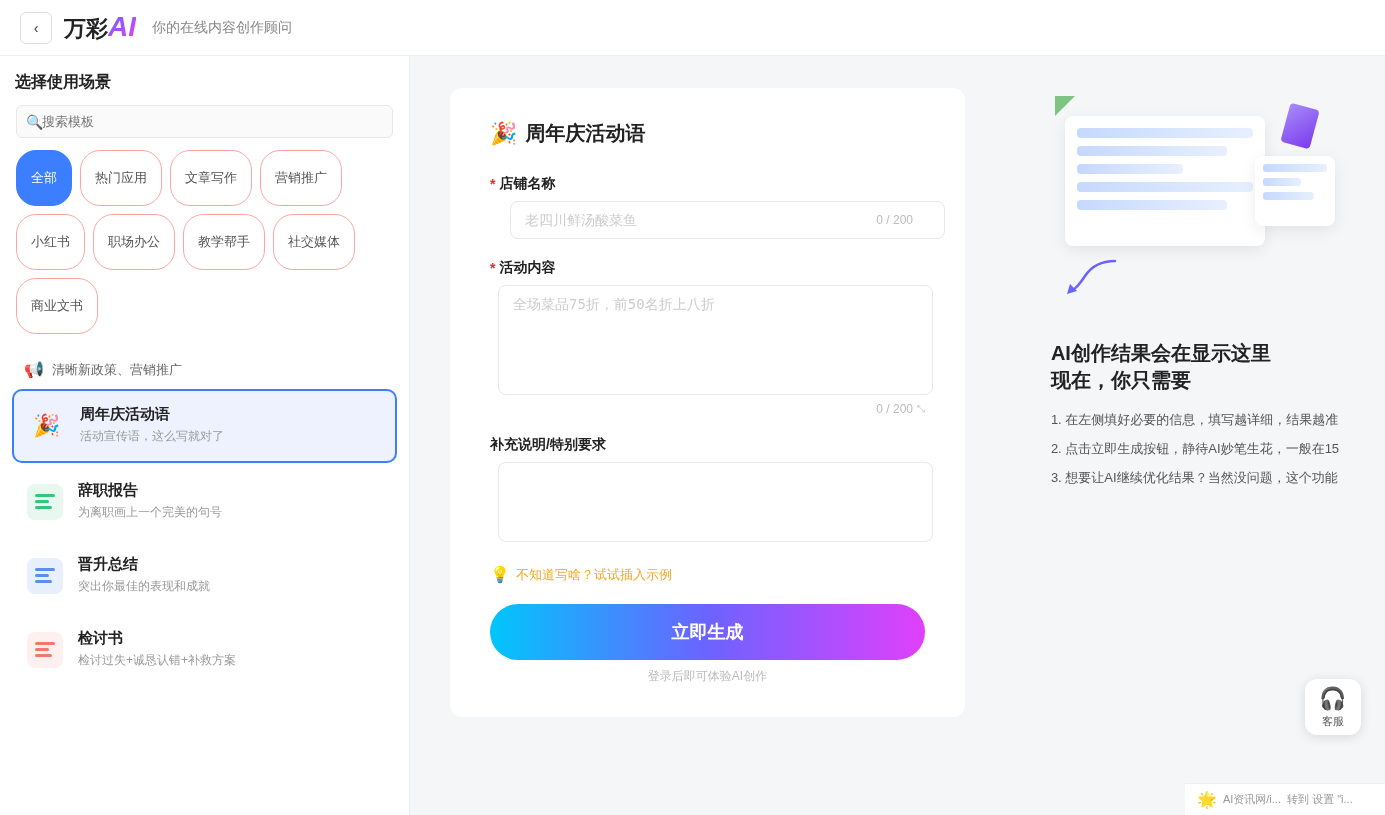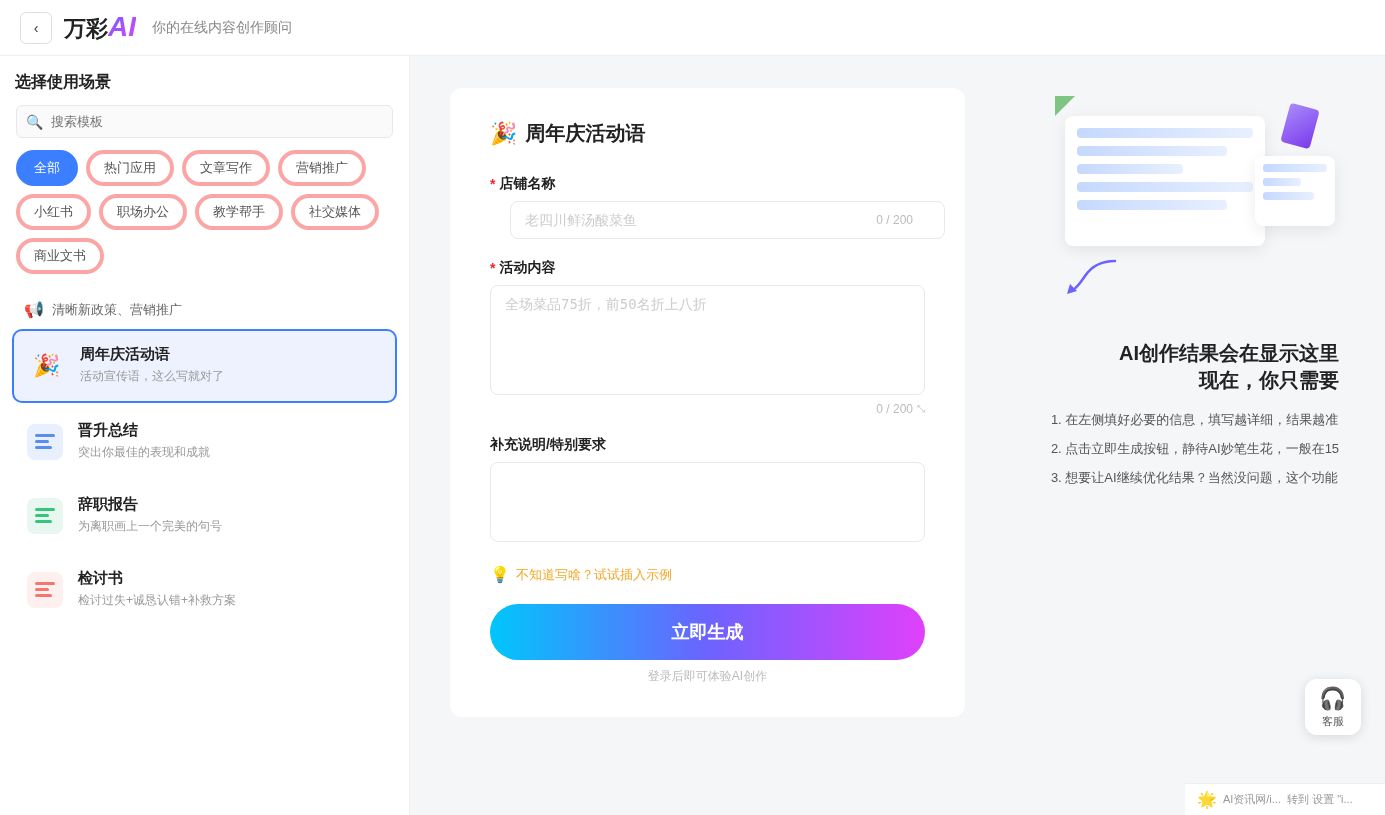--- a/index.html
+++ b/index.html
@@ -15,25 +15,25 @@
     .logo-ai { background: linear-gradient(135deg, #6c63ff, #e040fb); -webkit-background-clip: text; -webkit-text-fill-color: transparent; font-weight: 900; font-size: 28px; font-style: italic; }
     .logo-subtitle { font-size: 14px; color: #888; margin-left: 8px; }
 
     
     .main-content { display: flex; flex: 1; overflow: hidden; }
 
     
     .sidebar { width: 410px; background: #fff; border-right: 1px solid #eee; display: flex; flex-direction: column; overflow: hidden; flex-shrink: 0; }
     .sidebar-title { font-size: 16px; font-weight: 600; padding: 16px 15px 12px; color: #222; }
     .search-box { margin: 0 16px 12px; position: relative; }
-    .search-box input { width: 100%; padding: 8px 12px 8px 34px; border: 1px solid #e8e8e8; border-radius: 6px; font-size: 13px; color: #999; outline: none; background: #fafafa; }
+    .search-box input { width: 100%; padding: 8px 12px 8px 25px; border: 1px solid #e8e8e8; border-radius: 6px; font-size: 13px; color: #999; outline: none; background: #fafafa; }
     .search-icon-wrapper { position: absolute; left: 10px; top: 50%; transform: translateY(-50%); color: #bbb; font-size: 14px; }
 
     .filter-tags { padding: 0 16px 8px; display: flex; flex-wrap: wrap; gap: 8px; }
-    .tag { padding: 5px 14px; border-radius: 20px; border: 4px solid #fca5a5; font-size: 13px; cursor: pointer; color: #555; background: #fff; }
+    .tag { padding: 18px 14px; border-radius: 20px; border: 1px solid #fca5a5; font-size: 13px; cursor: pointer; color: #555; background: #fff; }
     .tag.active { background: #3b7eff; color: #fff; border-color: #3b7eff; }
 
     .template-list { flex: 1; overflow-y: auto; padding: 8px 12px; }
     .template-item { display: flex; align-items: flex-start; gap: 12px; padding: 14px 12px; border-radius: 10px; cursor: pointer; margin-bottom: 4px; transition: background 0.15s; }
     .template-item.active { background: #eef2ff; border: 2px solid #3b7eff; }
     .template-icon { width: 42px; height: 42px; flex-shrink: 0; display: flex; align-items: center; justify-content: center; font-size: 22px; }
     .template-info { flex: 1; }
     .template-name { font-size: 15px; font-weight: 600; color: #222; margin-bottom: 4px; }
     .template-desc { font-size: 12px; color: #999; }
 
@@ -48,21 +48,21 @@
     .form-title-icon { font-size: 22px; }
 
     .form-group { margin-bottom: 20px; }
     .form-label { font-size: 14px; font-weight: 600; color: #222; margin-bottom: 8px; display: flex; align-items: center; gap: 4px; }
     .required-star { color: #f5222d; }
     .form-input { width: 100%; padding: 10px 14px; border: 1px solid #e8e8e8; border-radius: 8px; font-size: 14px; color: #333; outline: none; background: #fff; }
     .form-input::placeholder { color: #ccc; }
     .input-with-count { position: relative; }
     .input-count { position: absolute; right: 12px; top: 50%; transform: translateY(-50%); font-size: 12px; color: #bbb; }
 
-    .form-textarea { width: 100%; padding: 10px 14px; border: 1px solid #e8e8e8; border-radius: 8px; font-size: 14px; color: #000000; outline: none; background: #fff; resize: none; min-height: 110px; }
+    .form-textarea { width: 100%; padding: 10px 14px; border: 1px solid #e8e8e8; border-radius: 8px; font-size: 14px; color: #000000; outline: none; background: #fff; resize: none; min-height: 110px; margin-left: 8px; }
     .form-textarea::placeholder { color: #ccc; }
     .textarea-footer { display: flex; justify-content: flex-end; align-items: center; margin-top: 4px; }
     .textarea-count { font-size: 12px; color: #bbb; }
     .resize-handle { color: #bbb; font-size: 10px; margin-left: 4px; }
 
     .hint-link { display: flex; align-items: center; gap: 6px; color: #f5a623; font-size: 13px; cursor: pointer; margin: 12px 0; }
     .hint-icon { font-size: 16px; }
 
     .generate-btn { width: 100%; padding: 16px; background: linear-gradient(90deg, #00c6fb, #6c63ff, #e040fb); border: none; border-radius: 30px; color: #fff; font-size: 18px; font-weight: 700; cursor: pointer; margin-top: 8px; }
     .generate-hint { text-align: center; font-size: 12px; color: #bbb; margin-top: 8px; }
@@ -77,21 +77,21 @@
     .illus-line.short { width: 60%; }
     .illus-line.medium { width: 85%; }
     .illus-line.long { width: 100%; }
     .illus-mini { width: 80px; height: 70px; position: absolute; top: 60px; right: 0px; }
     .illus-mini-inner { padding: 8px; }
     .illus-mini-line { height: 8px; border-radius: 3px; background: linear-gradient(90deg, #c5d8ff, #e8f0ff); margin-bottom: 6px; }
     .arrow-decoration { position: absolute; left: 10px; top: 160px; width: 60px; height: 40px; }
     .purple-page { position: absolute; top: 10px; right: 20px; width: 30px; height: 40px; background: linear-gradient(135deg, #a78bfa, #7c3aed); border-radius: 4px; transform: rotate(15deg); }
 
     .preview-description { text-align: left; max-width: 340px; }
-    .preview-title { font-size: 20px; font-weight: 700; color: #222; margin-bottom: 16px; text-align: right; }
+    .preview-title { font-size: 20px; font-weight: 700; color: #222; margin-bottom: 16px; }
     .preview-steps { list-style: none; }
     .preview-step { font-size: 13px; color: #555; margin-bottom: 8px; line-height: 1.6; }
 
     
     .cs-btn { position: fixed; right: 24px; bottom: 80px; width: 56px; height: 56px; background: #fff; border-radius: 12px; box-shadow: 0 2px 12px rgba(0,0,0,0.12); display: flex; flex-direction: column; align-items: center; justify-content: center; cursor: pointer; gap: 2px; }
     .cs-icon { font-size: 22px; color: #555; }
     .cs-label { font-size: 11px; color: #555; }
 
     
     .bottom-banner { position: fixed; bottom: 0; right: 0; width: 200px; background: rgba(255,255,255,0.95); border-top: 1px solid #eee; padding: 6px 12px; font-size: 11px; color: #999; display: flex; align-items: center; gap: 6px; }
@@ -150,44 +150,44 @@
           <div class="template-icon">🎉</div>
           <div class="template-info">
             <div class="template-name">周年庆活动语</div>
             <div class="template-desc">活动宣传语，这么写就对了</div>
           </div>
         </div>
 
         <div class="template-item">
           <div class="template-icon">
             <svg width="36" height="36" viewBox="0 0 36 36">
+                <rect width="36" height="36" rx="8" fill="#e8f7f0"></rect>
+                <rect x="8" y="10" width="20" height="3" rx="1.5" fill="#34c77b"></rect>
+                <rect x="8" y="16" width="14" height="3" rx="1.5" fill="#34c77b"></rect>
+                <rect x="8" y="22" width="17" height="3" rx="1.5" fill="#34c77b"></rect>
+              </svg>
+          </div>
+          <div class="template-info">
+            <div class="template-name">辞职报告</div>
+            <div class="template-desc">为离职画上一个完美的句号</div>
+          </div>
+        </div>
+
+        <div class="template-item">
+          <div class="template-icon">
+            <svg width="36" height="36" viewBox="0 0 36 36">
                 <rect width="36" height="36" rx="8" fill="#e8f0fe"></rect>
                 <rect x="8" y="10" width="20" height="3" rx="1.5" fill="#5b8dee"></rect>
                 <rect x="8" y="16" width="14" height="3" rx="1.5" fill="#5b8dee"></rect>
                 <rect x="8" y="22" width="17" height="3" rx="1.5" fill="#5b8dee"></rect>
               </svg>
           </div>
           <div class="template-info">
             <div class="template-name">晋升总结</div>
             <div class="template-desc">突出你最佳的表现和成就</div>
-          </div>
-        </div>
-
-        <div class="template-item">
-          <div class="template-icon">
-            <svg width="36" height="36" viewBox="0 0 36 36">
-                <rect width="36" height="36" rx="8" fill="#e8f7f0"></rect>
-                <rect x="8" y="10" width="20" height="3" rx="1.5" fill="#34c77b"></rect>
-                <rect x="8" y="16" width="14" height="3" rx="1.5" fill="#34c77b"></rect>
-                <rect x="8" y="22" width="17" height="3" rx="1.5" fill="#34c77b"></rect>
-              </svg>
-          </div>
-          <div class="template-info">
-            <div class="template-name">辞职报告</div>
-            <div class="template-desc">为离职画上一个完美的句号</div>
           </div>
         </div>
 
         <div class="template-item">
           <div class="template-icon">
             <svg width="36" height="36" viewBox="0 0 36 36">
                 <rect width="36" height="36" rx="8" fill="#fff0f0"></rect>
                 <rect x="8" y="10" width="20" height="3" rx="1.5" fill="#f5766c"></rect>
                 <rect x="8" y="16" width="14" height="3" rx="1.5" fill="#f5766c"></rect>
                 <rect x="8" y="22" width="17" height="3" rx="1.5" fill="#f5766c"></rect>

